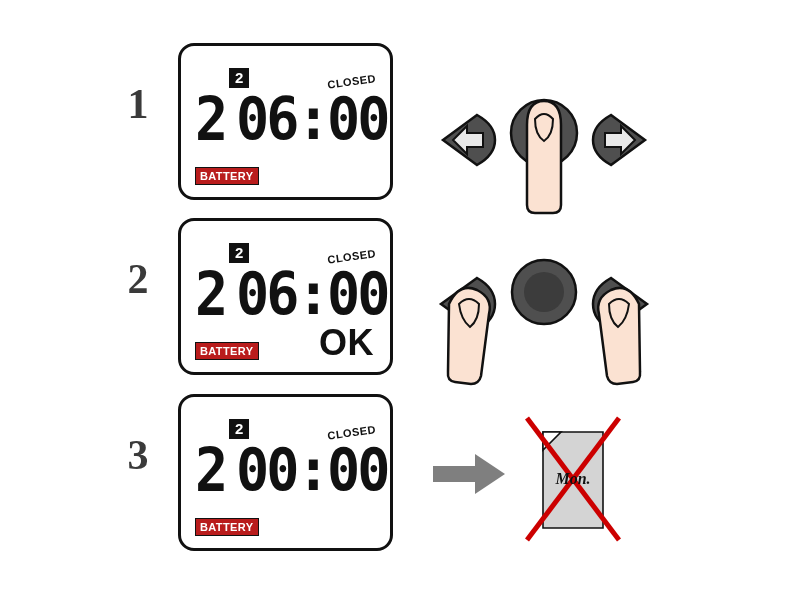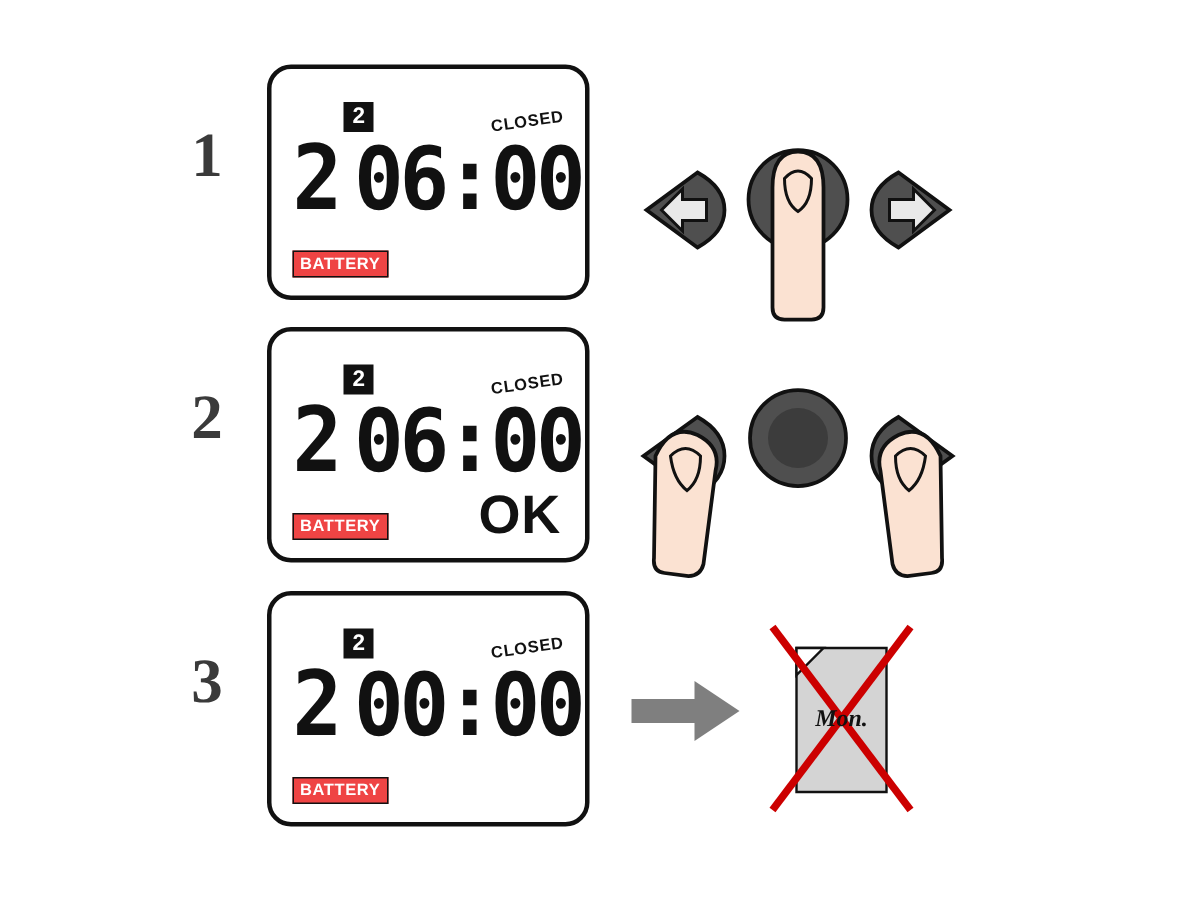--- a/index.html
+++ b/index.html
@@ -113,21 +113,21 @@
     letter-spacing: -3px;
     margin-left: 7px;
     transform: scaleX(0.95);
     transform-origin: left center;
   }
 
   .battery-badge {
     position: absolute;
     left: 14px;
     bottom: 12px;
-    background: #ef4444;
+    background: #b91c1c;
     color: #ffffff;
     font-size: 11px;
     font-weight: bold;
     letter-spacing: 0.4px;
     padding: 2px 4px 2px 4px;
     border: 1px solid #111111;
   }
 
   .ok-label {
     position: absolute;
@@ -136,21 +136,21 @@
     font-size: 36px;
     font-weight: bold;
     color: #111111;
     font-family: "Liberation Sans", sans-serif;
     letter-spacing: 0.5px;
   }
 
   
   .controls {
     position: absolute;
-    left: 403px;
+    left: 415px;
     top: 0;
     width: 300px;
     height: 175px;
   }
 
   svg.ctl { position: absolute; left: 0; top: 0; overflow: visible; }
 </style>
 </head>
 <body>
 

